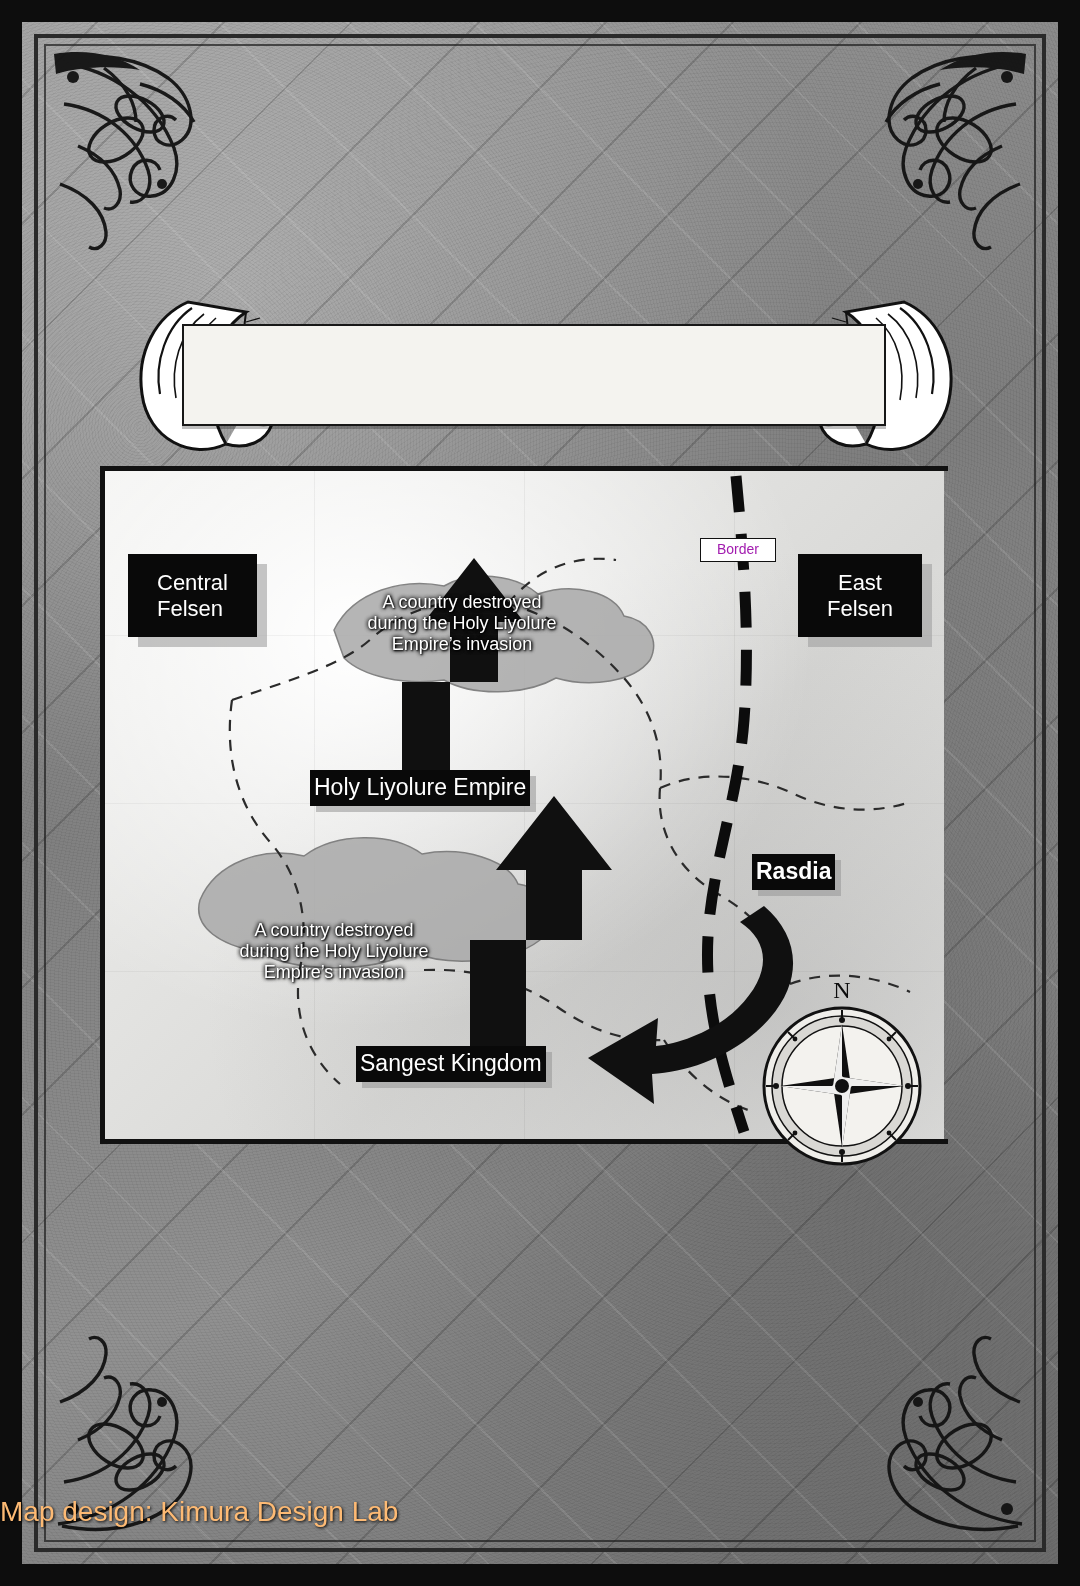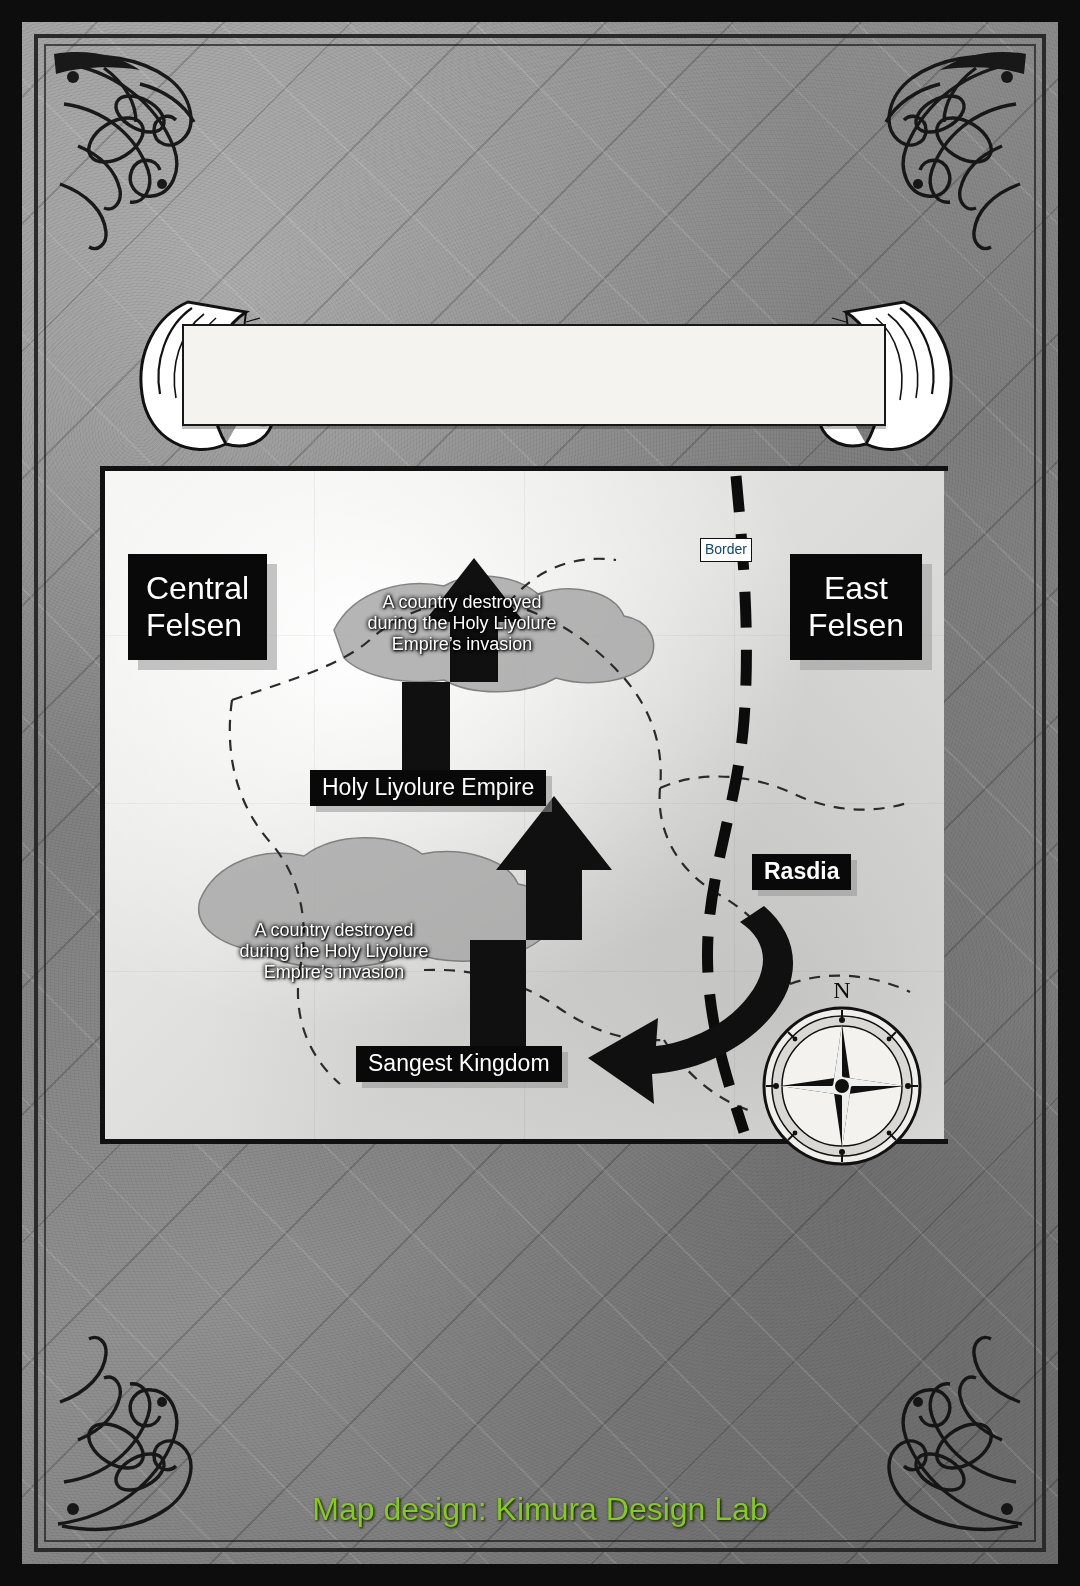--- a/index.html
+++ b/index.html
@@ -66,38 +66,38 @@
   }
   .map-edge-t{position:absolute;left:-4px;top:-4px;width:848px;height:5px;background:#111;}
   .map-edge-b{position:absolute;left:-4px;bottom:-4px;width:848px;height:5px;background:#111;}
   .map-edge-l{position:absolute;left:-4px;top:-4px;width:5px;height:678px;background:#111;}
 
   .map-svg{position:absolute;inset:0;}
 
   
   .lbl{
     position:absolute;background:#090909;color:#fff;
-    font-size:21px;line-height:1.12;padding:5px 12px;white-space:nowrap;
+    font-size:21px;line-height:1.12;padding:5px 4px;white-space:nowrap;
     box-shadow:6px 6px 0 rgba(150,150,150,.55);
   }
-  .lbl-big{font-size:32px;line-height:1.16;padding:16px 18px;box-shadow:10px 10px 0 rgba(160,160,160,.6);}
-  .lbl-sm{font-size:14px;padding:3px 4px;color:#0c4a6e;background:#fff;border:1px solid #111;box-shadow:none;}
+  .lbl-big{font-size:22px;line-height:1.16;padding:16px 29px;box-shadow:10px 10px 0 rgba(160,160,160,.6);}
+  .lbl-sm{font-size:14px;padding:3px 16px;color:#a21caf;background:#fff;border:1px solid #111;box-shadow:none;}
   .note{
     position:absolute;color:#fff;font-size:18px;line-height:1.18;text-align:center;
     text-shadow:0 0 4px #000,0 0 4px #000,1px 1px 2px #000;
     white-space:pre-line;pointer-events:none;
   }
 
   
   .compass{position:absolute;right:12px;bottom:-36px;width:180px;height:200px;}
 
   
   .credit{
-    position:absolute;left:0;right:0;bottom:58px;text-align:center;
-    color:#84cc16;font-size:32px;text-shadow:1px 1px 3px #000;
+    position:absolute;left:0;right:0;bottom:58px;
+    color:#fdba74;font-size:28px;text-shadow:1px 1px 3px #000;
   }
 </style>
 </head>
 <body>
 
 <div id="page">
 
   <div class="bg"></div>
   <div class="bg-noise"></div>
 

